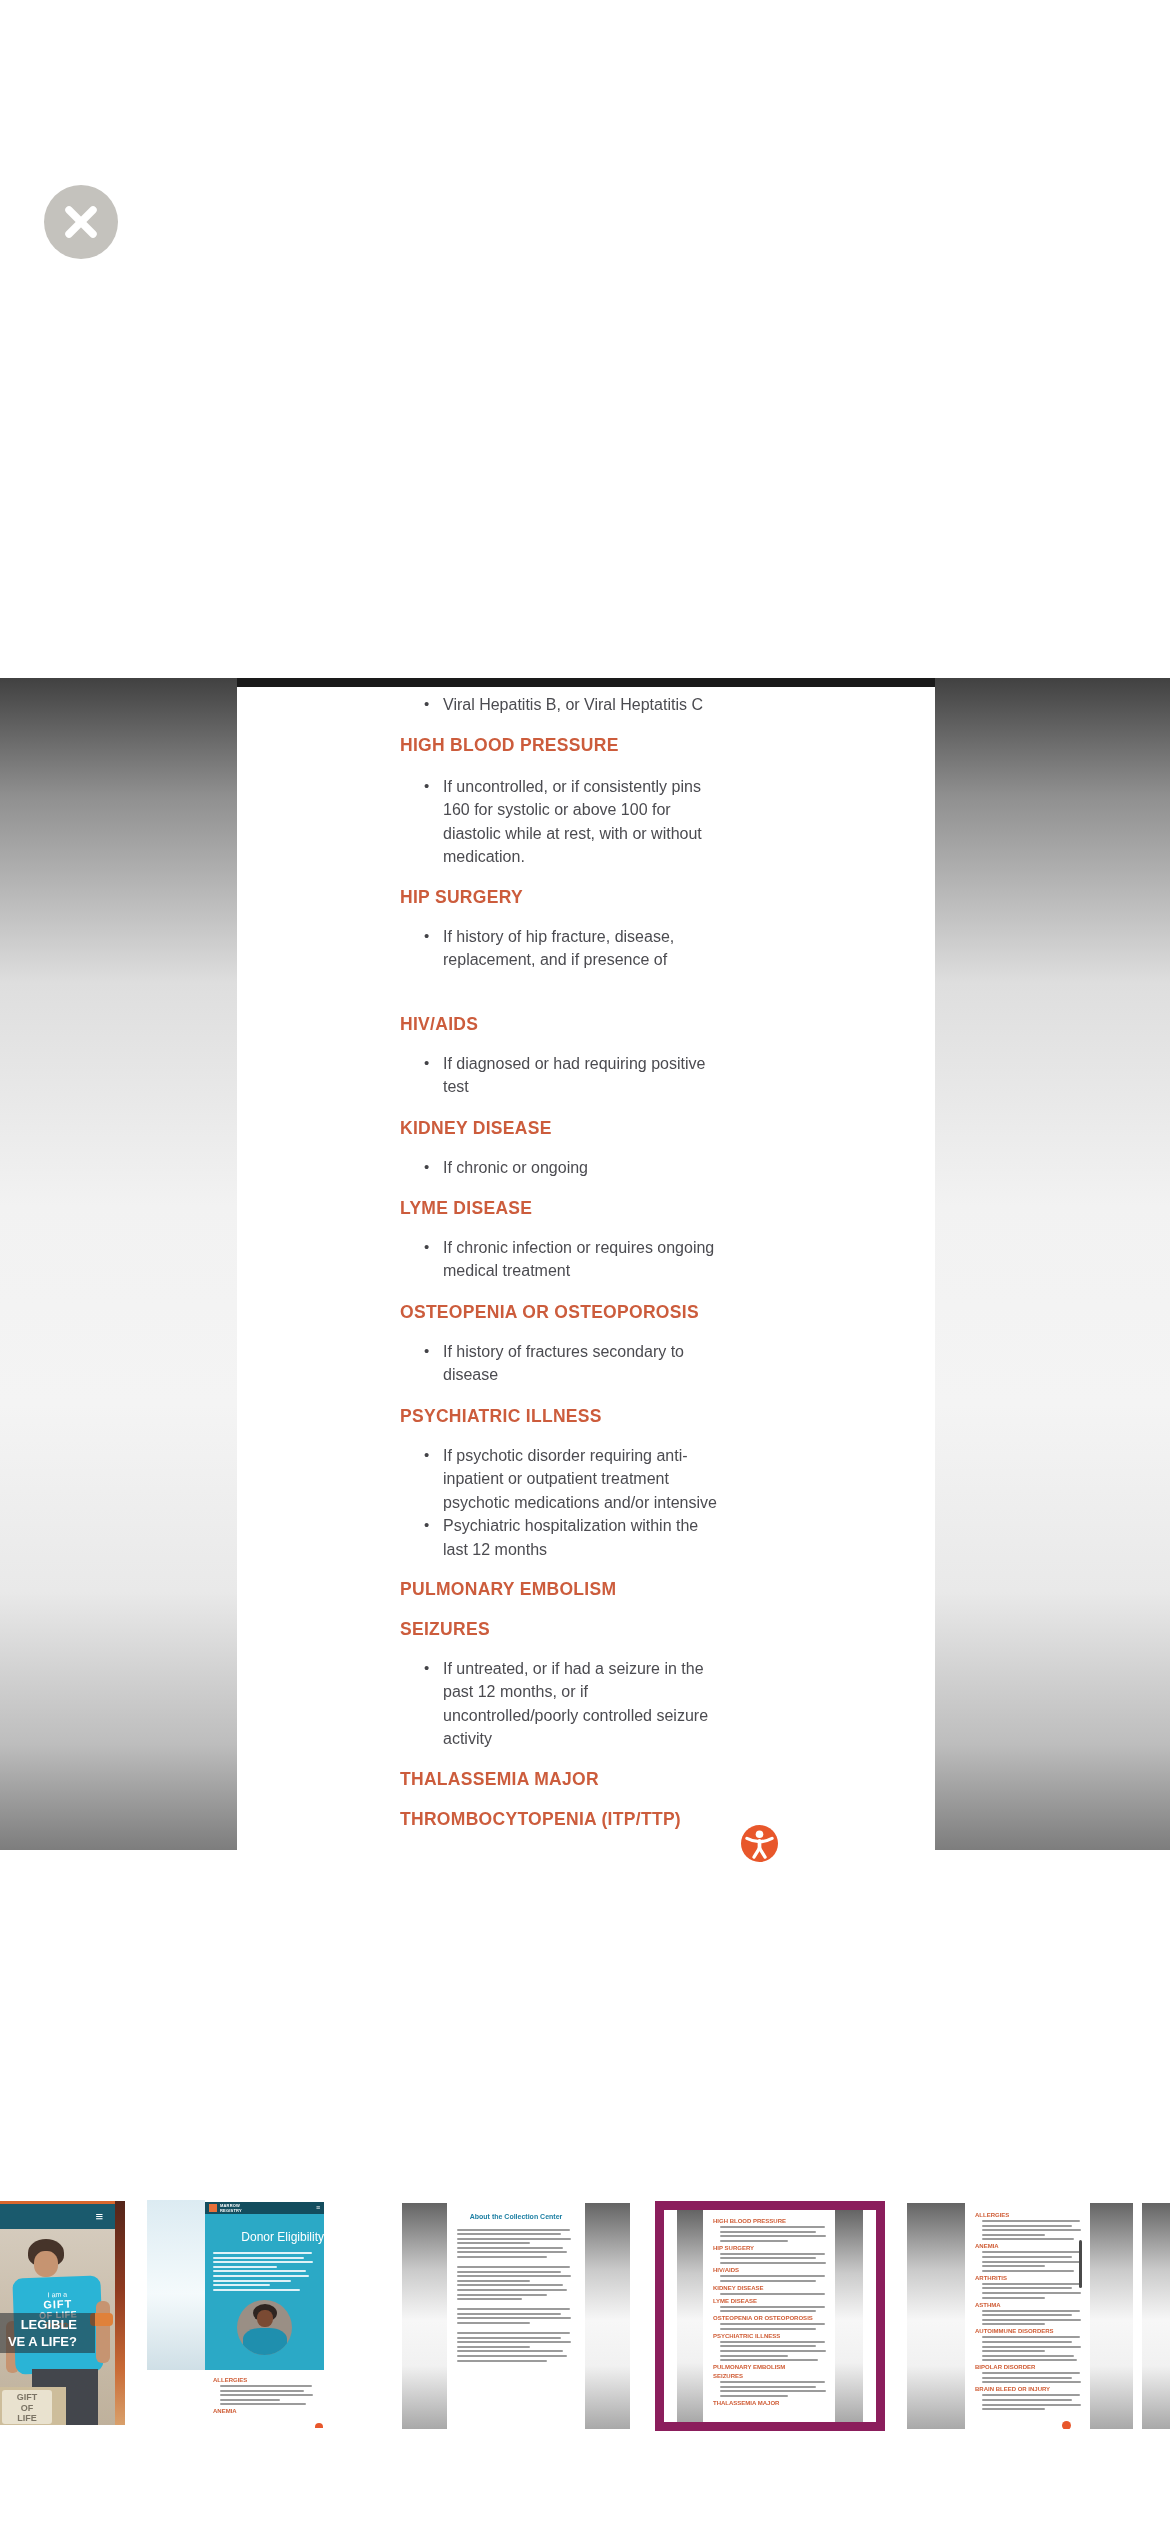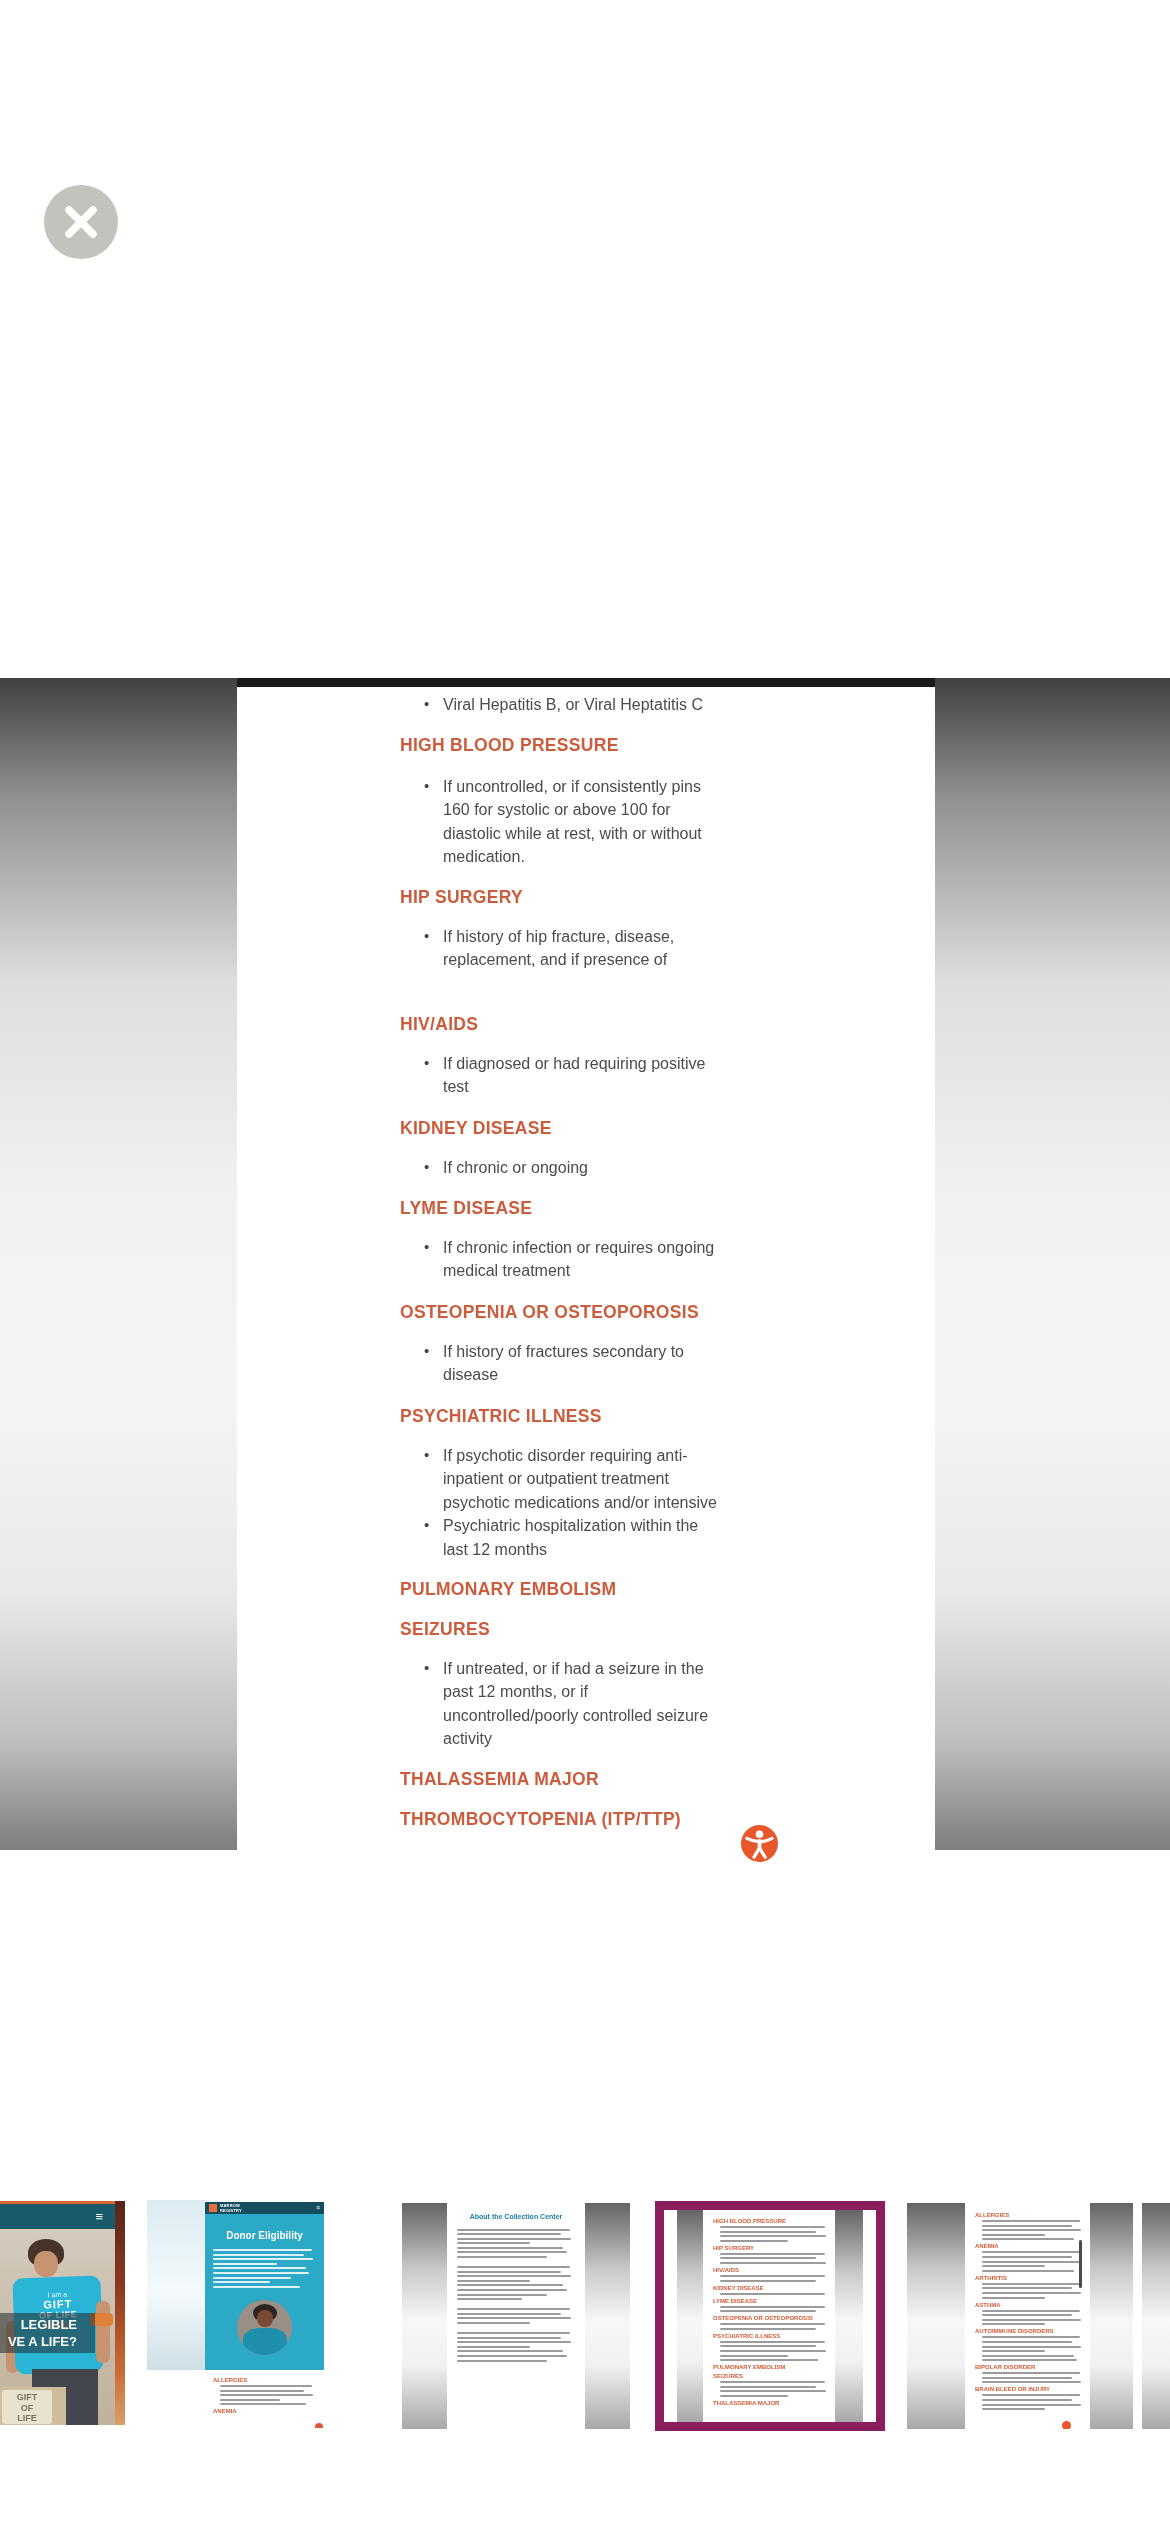--- a/index.html
+++ b/index.html
@@ -60,21 +60,21 @@
   
   .t2 { left:147px; top:0; width:177px; height:228px; background:#ffffff; }
   .t2-lstrip { position:absolute; left:0; top:0; width:58px; height:170px;
     background:linear-gradient(180deg,#dcebf2 0%,#f4fafc 55%,#cfdfe6 100%); }
   .t2-col { position:absolute; left:58px; top:2px; width:119px; height:226px; }
   .t2-header { position:absolute; left:0; top:0; width:119px; height:12px; background:#134d5e; }
   .t2-logo { position:absolute; left:4px; top:2px; width:8px; height:8px; background:#e8703a; }
   .t2-brand { position:absolute; left:15px; top:2px; color:#fff; font-size:4px; font-weight:bold; line-height:4.5px; letter-spacing:.2px; }
   .t2-burger { position:absolute; right:4px; top:2px; color:#fff; font-size:7px; line-height:7px; }
   .t2-cyan { position:absolute; left:0; top:12px; width:119px; height:156px; background:#2ba9c6; }
-  .t2-title { margin-top:16px; text-align:center; color:#fff; font-weight:bold; font-size:10px; }
+  .t2-title { margin-top:16px; text-align:right; color:#fff; font-weight:normal; font-size:12px; }
   .t2-par { margin:8px 8px 0 8px; }
   .t2-photo { position:absolute; left:32px; top:98px; width:55px; height:55px; border-radius:50%; background:#9a8f85; overflow:hidden; }
   .t2-phair { position:absolute; left:16px; top:4px; width:24px; height:18px; background:#2e2420; border-radius:50%; }
   .t2-pface { position:absolute; left:20px; top:10px; width:16px; height:17px; background:#7a4a33; border-radius:45%; }
   .t2-pshirt { position:absolute; left:6px; top:28px; width:44px; height:27px; background:#1f8fae; border-radius:40% 40% 0 0; }
   .t2-white { position:absolute; left:0; top:168px; width:119px; height:58px; background:#fff; padding:4px 8px 0 8px; }
   .t2-dot { position:absolute; left:110px; top:221px; width:8px; height:8px; border-radius:50%; background:#e8572b; }
 
   
   .t3 { left:402px; top:3px; width:228px; height:226px; background:#ffffff; }

